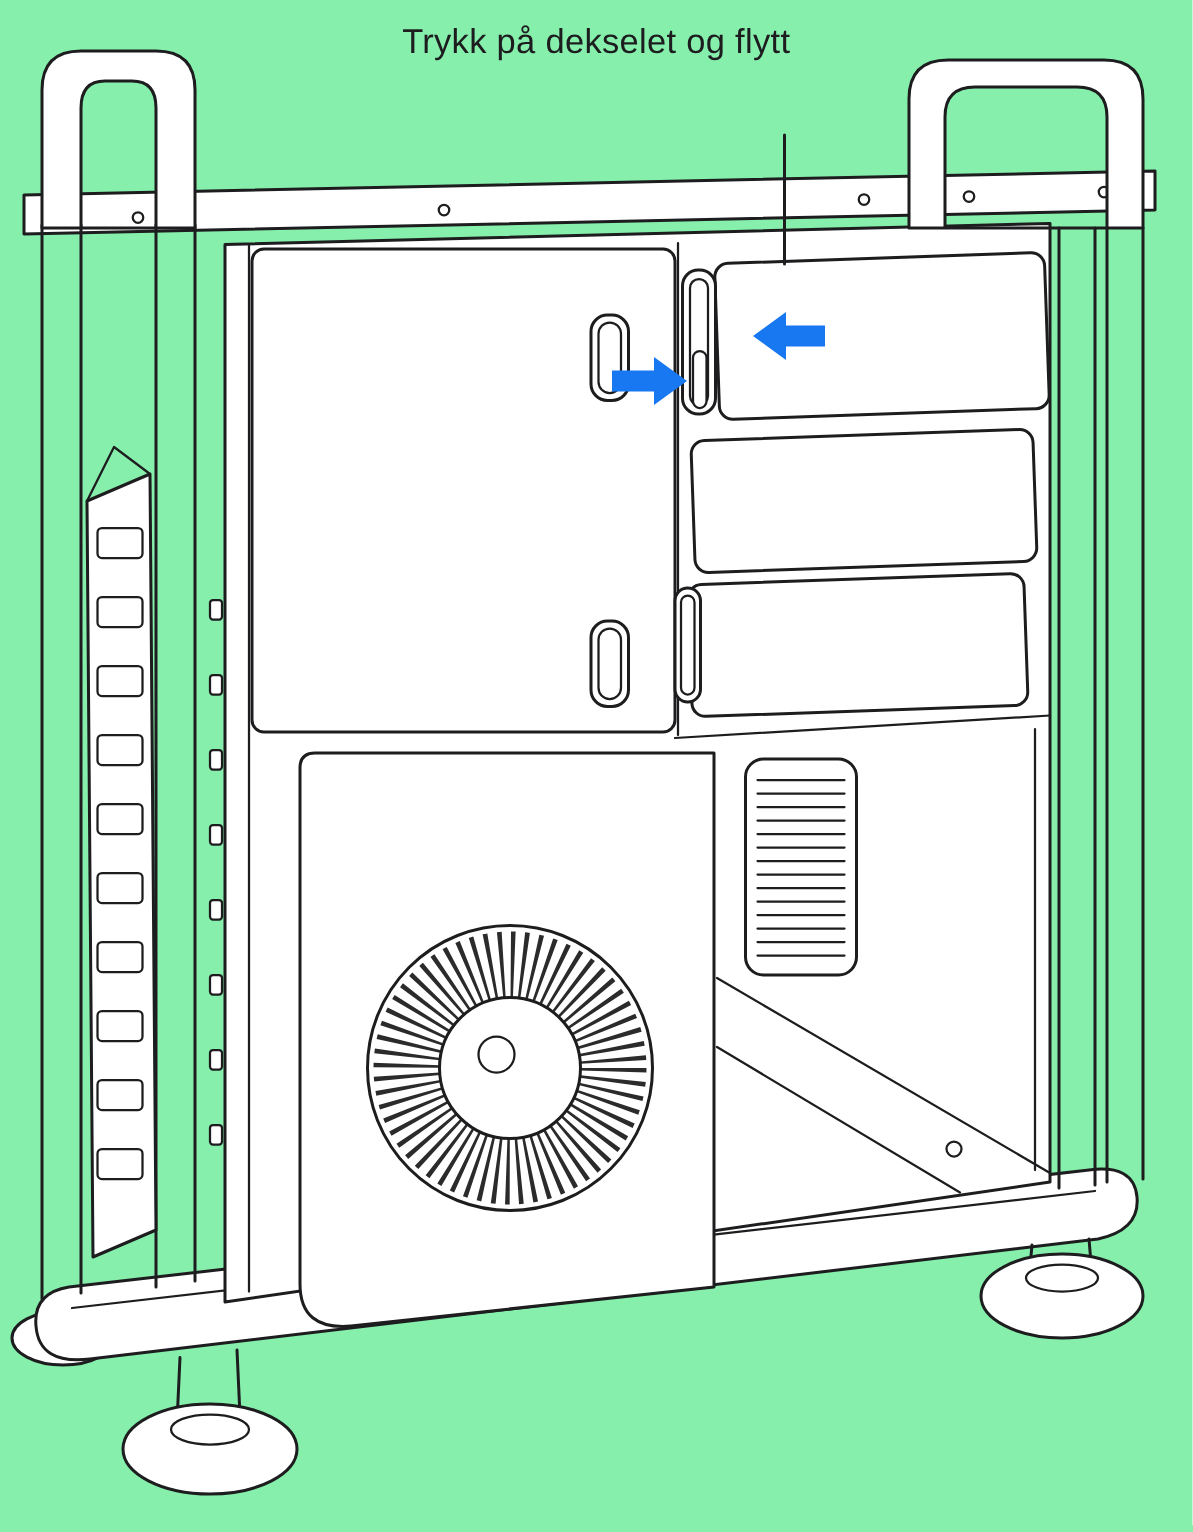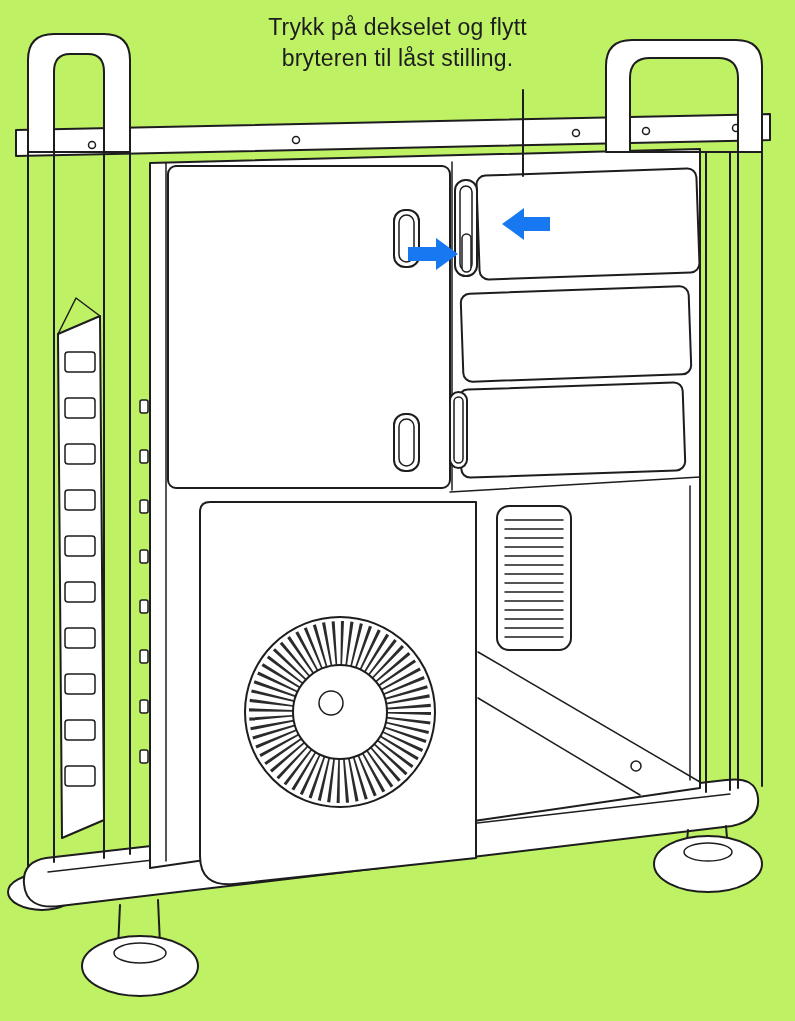--- a/index.html
+++ b/index.html
@@ -1,37 +1,36 @@
 <!DOCTYPE html>
 <html><head>
 <meta charset="utf-8">
 <style>
   html,body{margin:0;padding:0;background:#fff;}
   .stage{
-    position:relative;width:795px;height:1021px;background:#bef264;overflow:hidden;
+    position:relative;width:795px;height:1021px;background:#86efac;overflow:hidden;
     font-family:"Liberation Sans",sans-serif;
   }
   .caption{
     position:absolute;top:12px;left:0;width:795px;text-align:center;
     color:#1d1d1f;font-size:23px;line-height:31px;letter-spacing:.2px;
   }
   svg{position:absolute;top:0;left:0;}
   .ln{fill:none;stroke:#1d1d1f;stroke-width:2;stroke-linecap:round;stroke-linejoin:round;}
   .fw{fill:#ffffff;stroke:#1d1d1f;stroke-width:2;stroke-linejoin:round;}
   .st{fill:none;stroke:#1d1d1f;stroke-width:2;stroke-linejoin:round;}
   .thin{stroke-width:1.5;}
 </style>
 </head>
 <body>
 
 <div class="stage">
 
   <div class="caption">
     <div>Trykk på dekselet og flytt</div>
-    <div>bryteren til låst stilling.</div>
   </div>
 
   <svg width="795" height="1021" viewBox="0 0 795 1021">
 
     <defs>
       <rect id="rung" x="65" y="352" width="30" height="20" rx="3" class="fw thin"></rect>
       <rect id="tick" x="140" y="400" width="8" height="13" rx="2" class="fw thin"></rect>
       <g id="latch">
         <rect x="394" y="210" width="25" height="57" rx="11" class="fw"></rect>
         <rect x="399" y="215" width="15" height="47" rx="7.5" class="fw thin"></rect>

